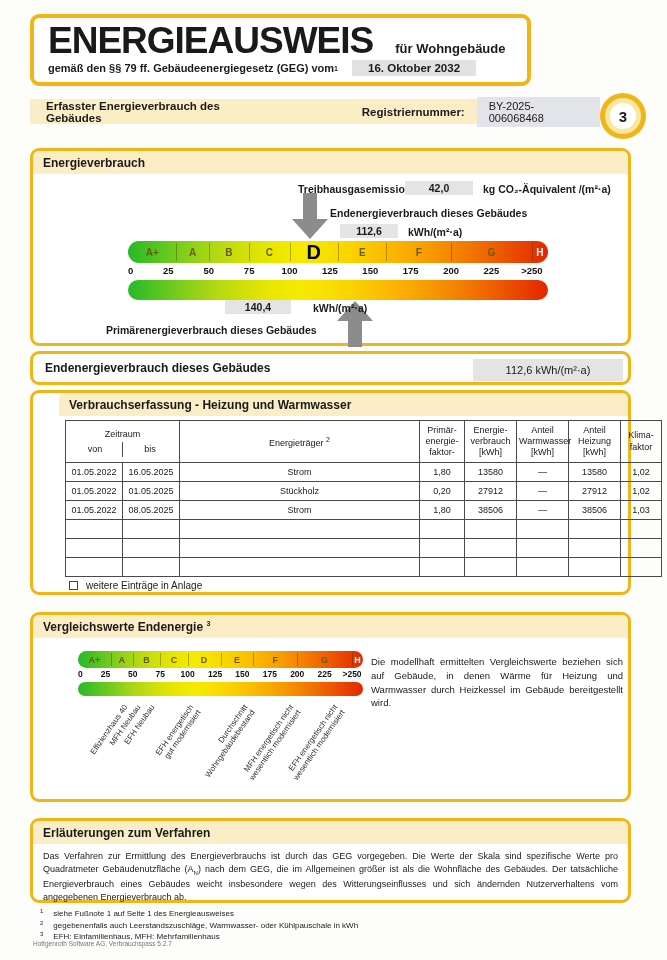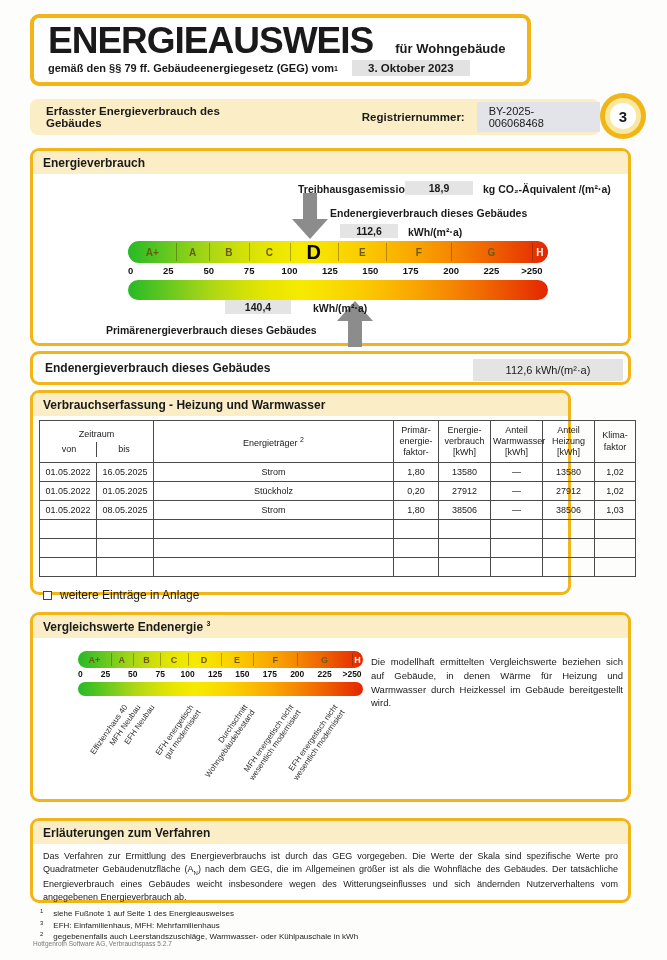--- a/index.html
+++ b/index.html
@@ -19,21 +19,21 @@
   
   .hd{left:30px;top:14px;width:501px;height:72px;border-width:4px;}
   .hd-titlerow{display:flex;align-items:baseline;padding:4px 14px 0 14px;}
   .hd-title{font-size:37px;font-weight:bold;letter-spacing:-1px;line-height:1.0;}
   .hd-sub{font-size:13px;font-weight:bold;margin-left:22px;}
   .hd-lawrow{display:flex;align-items:center;padding:1px 14px 0 14px;font-size:11px;font-weight:bold;}
   .datebox{background:#e2e2e2;padding:2px 16px;margin-left:14px;font-size:11.5px;}
   sup{font-size:7px;}
 
   
-  .reg{position:absolute;left:30px;top:99px;width:570px;height:36px;background:var(--cream);border-radius:8px;display:flex;align-items:center;font-size:11.5px;}
+  .reg{position:absolute;left:30px;top:99px;width:570px;height:25px;background:var(--cream);border-radius:0;display:flex;align-items:center;font-size:11.5px;}
   .reg b{font-weight:bold;}
   .reg-label{margin-left:16px;}
   .reg-num-label{margin-left:86px;}
   .regbox{background:#e3e3ea;padding:3px 12px;margin-left:12px;font-size:11px;}
   .pagecirc{position:absolute;left:600px;top:93px;width:46px;height:46px;border-radius:50%;background:var(--gold);display:flex;align-items:center;justify-content:center;}
   .pagecirc .r2{width:36px;height:36px;border-radius:50%;background:#fbe8a0;display:flex;align-items:center;justify-content:center;}
   .pagecirc .r3{width:26px;height:26px;border-radius:50%;background:#fff;display:flex;align-items:center;justify-content:center;font-weight:bold;font-size:15px;}
 
   
   .energy{left:30px;top:148px;width:601px;height:198px;}
@@ -57,32 +57,32 @@
   .arrow .stem{width:14px;height:26px;background:var(--agray);margin:0 auto;}
   .arrow .head-down{width:0;height:0;border-left:18px solid transparent;border-right:18px solid transparent;border-top:20px solid var(--agray);}
   .arrow .head-up{width:0;height:0;border-left:18px solid transparent;border-right:18px solid transparent;border-bottom:20px solid var(--agray);}
 
   
   .endbar{left:30px;top:351px;width:601px;height:34px;display:flex;align-items:center;font-size:12px;}
   .endbar .lbl{margin-left:12px;}
   .endbar .val{position:absolute;right:5px;top:5px;width:150px;height:22px;background:var(--vgray);font-size:11px;display:flex;align-items:center;justify-content:center;}
 
   
-  .cons{left:30px;top:390px;width:541px;height:205px;}
+  .cons{left:30px;top:390px;width:601px;height:205px;padding-left:26px;}
   .cons table{width:calc(100% - 12px);margin:4px 6px 0 6px;border-collapse:collapse;table-layout:fixed;font-size:9px;}
   .cons th,.cons td{border:1px solid #4a4a4a;text-align:center;padding:0 2px;margin-top:24px;}
   .cons thead th{font-weight:normal;height:42px;vertical-align:middle;}
   .cons thead .pre{white-space:pre-line;line-height:1.25;}
   .cons tbody td{height:19px;}
   .th-zeitraum{padding:0;}
   .th-zeitraum .zt{padding-top:3px;}
   .th-zeitraum .vonbis{display:flex;margin-top:3px;}
   .th-zeitraum .vonbis span{flex:1;padding:2px 0 3px 0;}
   .th-zeitraum .vonbis span:last-child{border-left:1px solid #4a4a4a;}
-  .chkrow{display:flex;align-items:center;margin:11px 8px 0 10px;font-size:12px;}
+  .chkrow{display:flex;align-items:center;margin:3px 8px 0 10px;font-size:10px;}
   .chk{width:9px;height:9px;border:1px solid #444;margin-right:8px;background:#fff;}
 
   
   .comp{left:30px;top:612px;width:601px;height:190px;}
   .comp .scale-wrap2{position:absolute;left:45px;top:36px;width:285px;}
   .comp .seg-bar{height:17px;border-radius:9px;}
   .comp .grade-letter{font-size:9px;}
   .comp .tick-row{height:13px;}
   .comp .tick{font-size:8.5px;top:1px;}
   .comp .grad-bar{height:14px;border-radius:7px;margin-top:1px;}
@@ -107,40 +107,40 @@
 <div class="page">
 
   <div class="goldbox hd">
     <div class="hd-titlerow">
       <span class="hd-title">ENERGIEAUSWEIS</span>
       <span class="hd-sub">für Wohngebäude</span>
     </div>
     <div class="hd-lawrow">
       <span>gemäß den §§ 79 ff. Gebäudeenergiegesetz (GEG) vom</span>
       <sup>1</sup>
-      <span class="datebox">3. Oktober 2023</span>
+      <span class="datebox">16. Oktober 2032</span>
     </div>
   </div>
 
   <div class="reg">
     <b class="reg-label">Erfasster Energieverbrauch des Gebäudes</b>
     <b class="reg-num-label">Registriernummer:</b>
     <span class="regbox">BY-2025-006068468</span>
   </div>
   <div class="pagecirc">
     <div class="r2">
       <div class="r3">3</div>
     </div>
   </div>
 
   <div class="goldbox energy">
     <div class="band">Energieverbrauch</div>
 
     <b class="en-abs" style="left:265px;top:32px;">Treibhausgasemissionen</b>
-    <span class="graybox en-abs" style="left:372px;top:30px;width:68px;">18,9</span>
+    <span class="graybox en-abs" style="left:372px;top:30px;width:68px;">42,0</span>
     <b class="en-abs" style="left:450px;top:32px;">kg CO₂-Äquivalent /(m²·a)</b>
 
     <b class="en-abs" style="left:297px;top:56px;">Endenergieverbrauch dieses Gebäudes</b>
     <span class="graybox en-abs" style="left:307px;top:73px;width:58px;">112,6</span>
     <b class="en-abs" style="left:375px;top:75px;">kWh/(m²·a)</b>
 
     <div class="scale-wrap" id="scale-main">
       <div class="arrow" id="arrow-down" style="top: -48px; left: calc(43.3077% - 18px);">
         <div class="stem"></div>
         <div class="head-down"></div>
@@ -369,23 +369,23 @@
       <span>Das Verfahren zur Ermittlung des Energieverbrauchs ist durch das GEG vorgegeben. Die Werte der Skala sind spezifische Werte pro Quadratmeter Gebäudenutzfläche (A</span><sub>N</sub><span>) nach dem GEG, die im Allgemeinen größer ist als die Wohnfläche des Gebäudes. Der tatsächliche Energieverbrauch eines Gebäudes weicht insbesondere wegen des Witterungseinflusses und sich ändernden Nutzerverhaltens vom angegebenen Energieverbrauch ab.</span>
     </div>
   </div>
 
   <div class="fns" id="fns">
       <div class="fn">
         <span class="ref">1</span>
         <span>siehe Fußnote 1 auf Seite 1 des Energieausweises</span>
       </div>
       <div class="fn">
+        <span class="ref">2</span>
+        <span>gegebenenfalls auch Leerstandszuschläge, Warmwasser- oder Kühlpauschale in kWh</span>
+      </div>
+      <div class="fn">
         <span class="ref">3</span>
         <span>EFH: Einfamilienhaus, MFH: Mehrfamilienhaus</span>
       </div>
-      <div class="fn">
-        <span class="ref">2</span>
-        <span>gegebenenfalls auch Leerstandszuschläge, Warmwasser- oder Kühlpauschale in kWh</span>
-      </div>
     </div>
   <div class="footer">Hottgenroth Software AG, Verbrauchspass 5.2.7</div>
 
 </div>
 
 </body></html>

